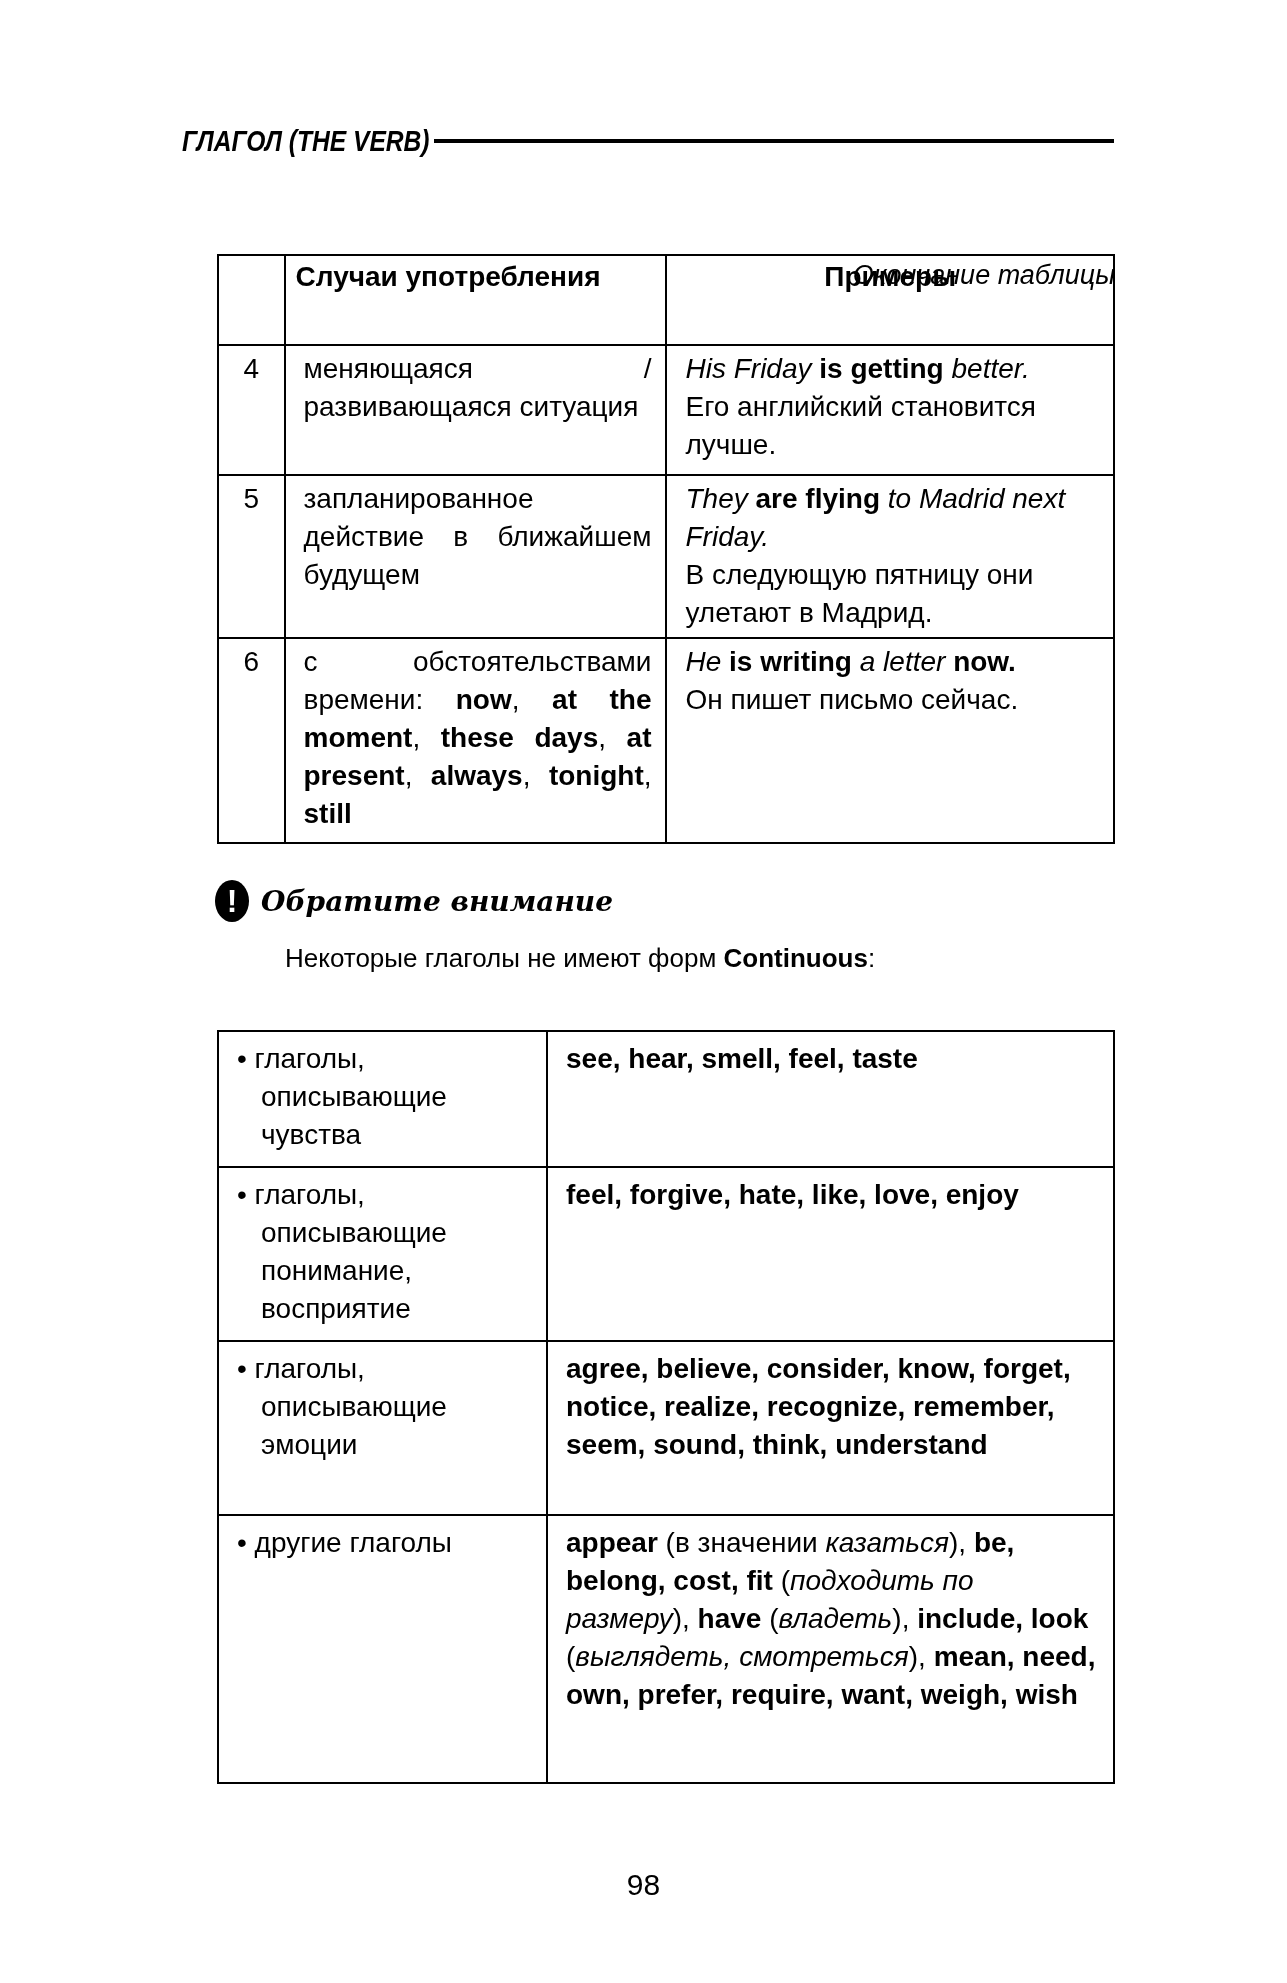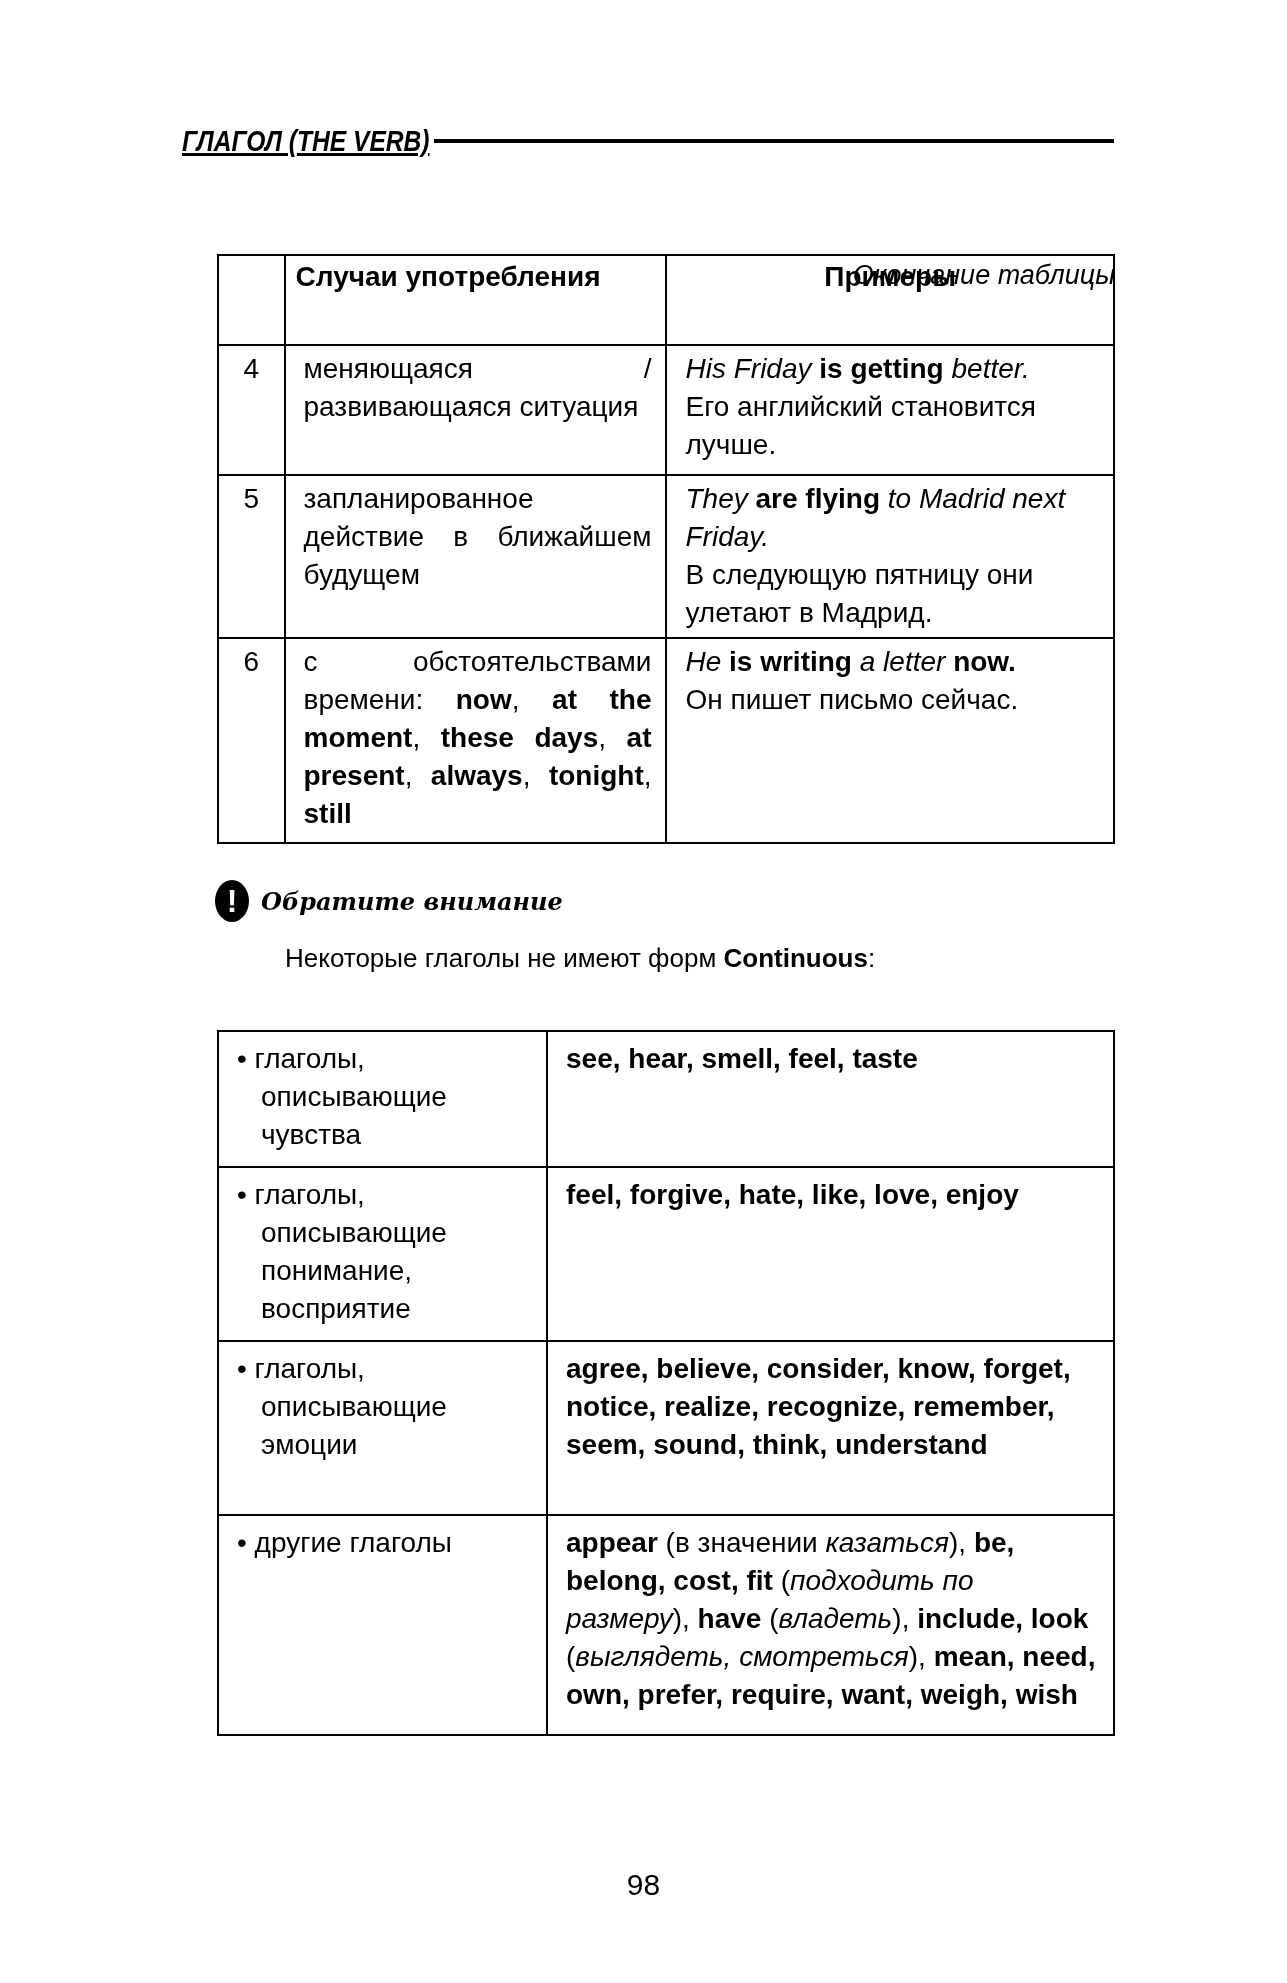--- a/index.html
+++ b/index.html
@@ -2,21 +2,21 @@
 <html><head>
 <meta charset="utf-8">
 <style>
   html, body { margin: 0; padding: 0; background: #ffffff; }
   body {
     width: 1287px; height: 1983px; position: relative; overflow: hidden;
     font-family: "Liberation Sans", sans-serif; color: #000;
   }
   .running-head {
     position: absolute; left: 182px; top: 116px; width: 932px; height: 50px;
-    display: flex; align-items: center; text-decoration: underline;
+    display: flex; align-items: center;
   }
   .running-head .title {
     font-family: "Liberation Sans Narrow", "Liberation Sans", sans-serif;
     font-style: italic; font-weight: bold; font-size: 30px; letter-spacing: 0px;
     white-space: nowrap; transform: scaleX(0.82); transform-origin: left center;
     margin-right: -58px;
   }
   .running-head .rule { flex: 1; height: 4px; background: #000; margin-left: 8px; }
 
   .continuation {
@@ -41,32 +41,32 @@
   b { font-weight: bold; }
   i { font-style: italic; }
 
   .note { position: absolute; left: 215px; top: 880px; display: flex; align-items: center; }
   .note-icon {
     width: 34px; height: 42px; border-radius: 50%; background: #000; color: #fff;
     display: flex; align-items: center; justify-content: center;
     font-weight: bold; font-size: 32px; line-height: 1; margin-right: 12px;
   }
   .note-title {
-    font-family: "DejaVu Serif", serif; font-style: italic; font-weight: bold; font-size: 24px;
+    font-family: "DejaVu Serif", serif; font-style: italic; font-weight: bold; font-size: 28px;
   }
   .note-text { position: absolute; left: 285px; top: 943px; font-size: 26px; }
 
   .verbs-table { left: 217px; top: 1030px; width: 898px; }
   .verbs-table td { padding: 8px 14px 12px 18px; }
   .verbs-table .cat { width: 295px; }
   .verbs-table .cat .bullet-line { padding-left: 24px; text-indent: -24px; }
   .verbs-table tr.v1 { height: 98px; }
   .verbs-table tr.v2 { height: 137px; margin-top: 48px; }
   .verbs-table tr.v3 { height: 174px; }
-  .verbs-table tr.v4 { height: 220px; }
+  .verbs-table tr.v4 { height: 268px; }
 
   .page-number { position: absolute; left: 0; width: 1287px; top: 1868px; text-align: center; font-size: 30px; }
 </style>
 </head>
 <body>
 
 <div class="running-head">
   <span class="title">ГЛАГОЛ (THE VERB)</span>
   <span class="rule"></span>
 </div>

